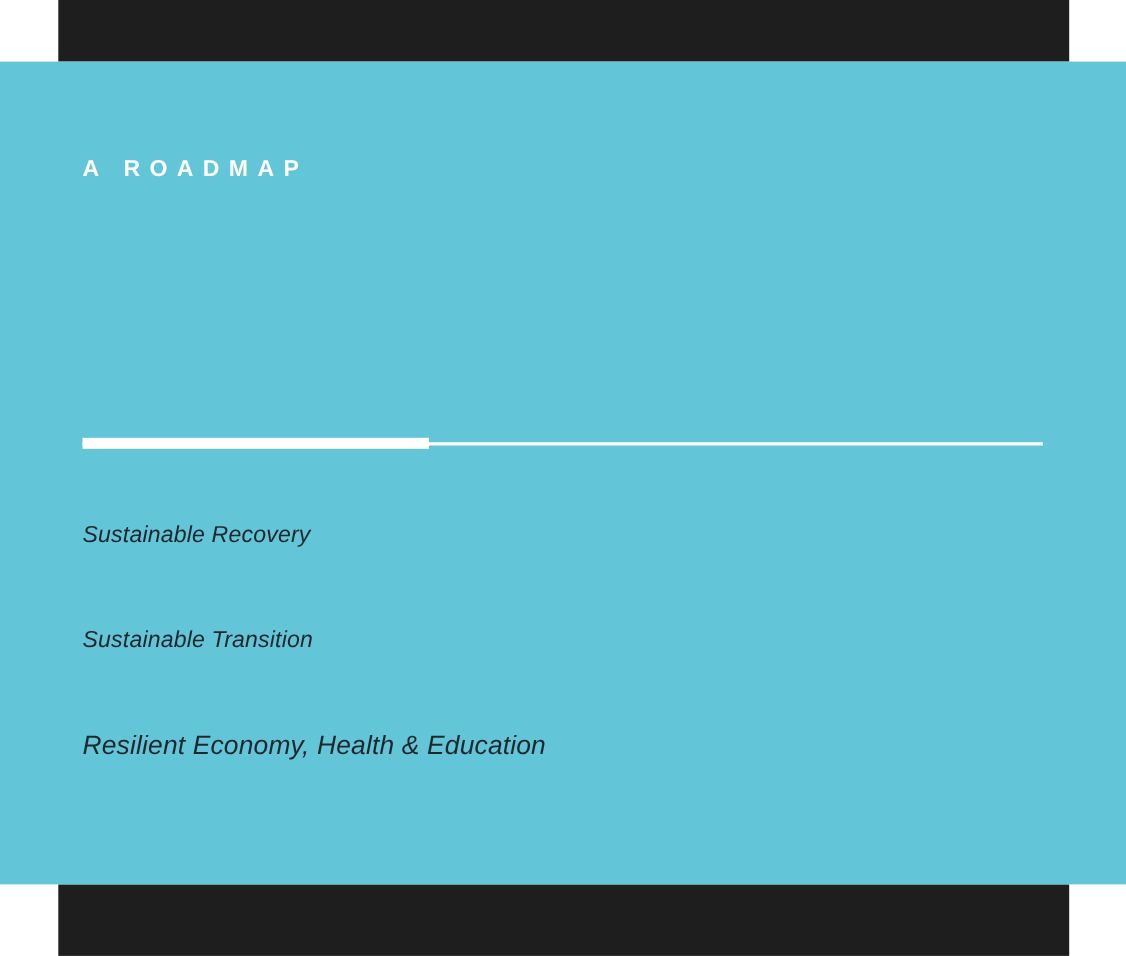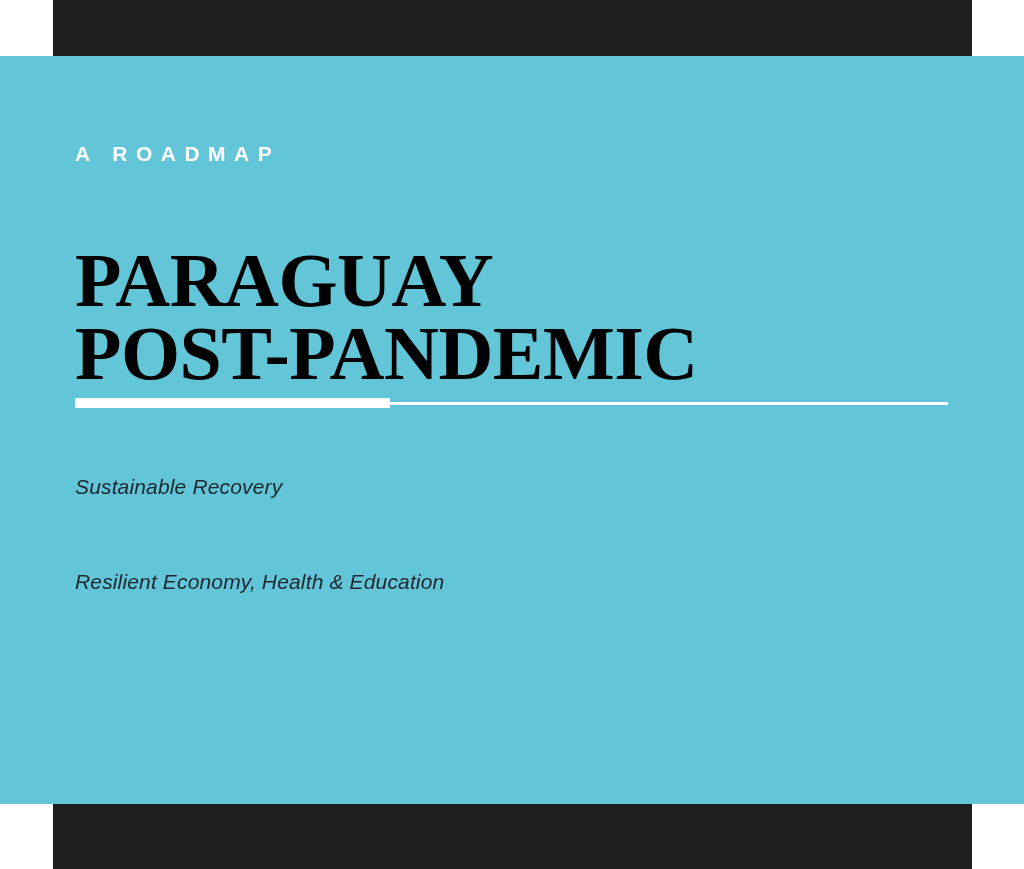--- a/index.html
+++ b/index.html
@@ -121,47 +121,44 @@
     font-family: "Liberation Sans", sans-serif;
     font-weight: 400;
     font-style: italic;
     font-size: 21px;
     line-height: 1;
     letter-spacing: 0.15px;
     white-space: nowrap;
     height: 95px;
   }
   .bullet-item:nth-child(3) {
-    font-size: 14px;
+    font-size: 24px;
   }
 </style>
 </head>
 <body>
 
 <div class="slide">
 
   <div class="frame-band top"></div>
   <div class="frame-band bottom"></div>
 
   <div class="cyan-panel">
     <div class="content">
 
       <div class="eyebrow">A ROADMAP</div>
 
-      <h1 class="headline">
-        <span class="line">PARAGUAY</span>
-        <span class="line">POST-PANDEMIC</span>
-      </h1>
 
       <div class="divider">
         <div class="thin-rule"></div>
         <div class="thick-rule"></div>
       </div>
 
       <div class="bullet-list">
         <div class="bullet-item">Sustainable Recovery</div>
+        <div class="bullet-item">Sustainable Transition</div>
         <div class="bullet-item">Resilient Economy, Health &amp; Education</div>
       </div>
 
     </div>
   </div>
 
 </div>
 
 </body></html>

